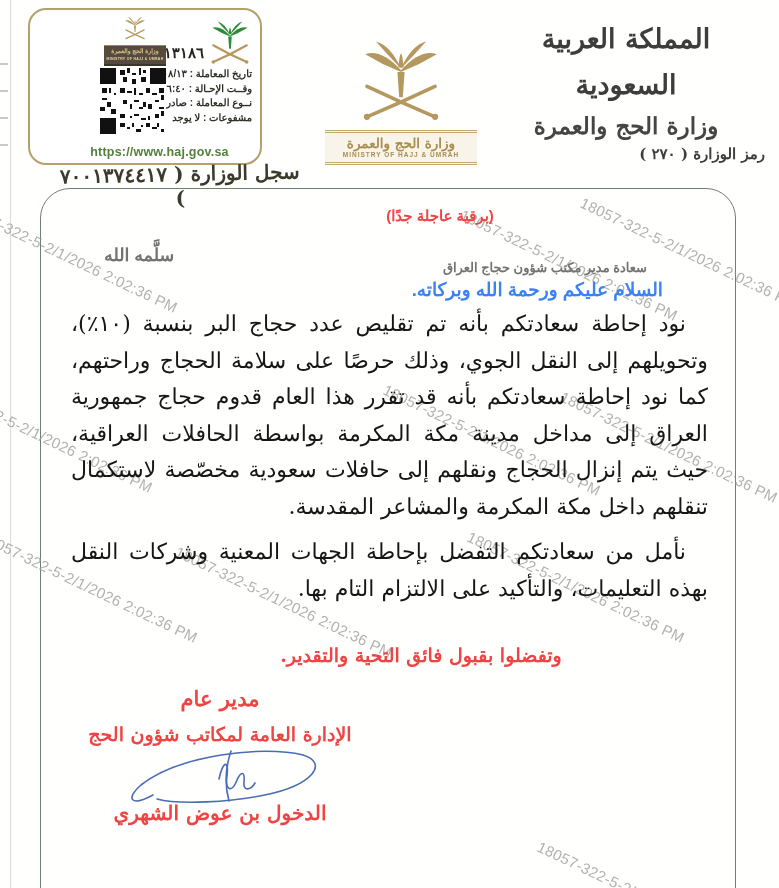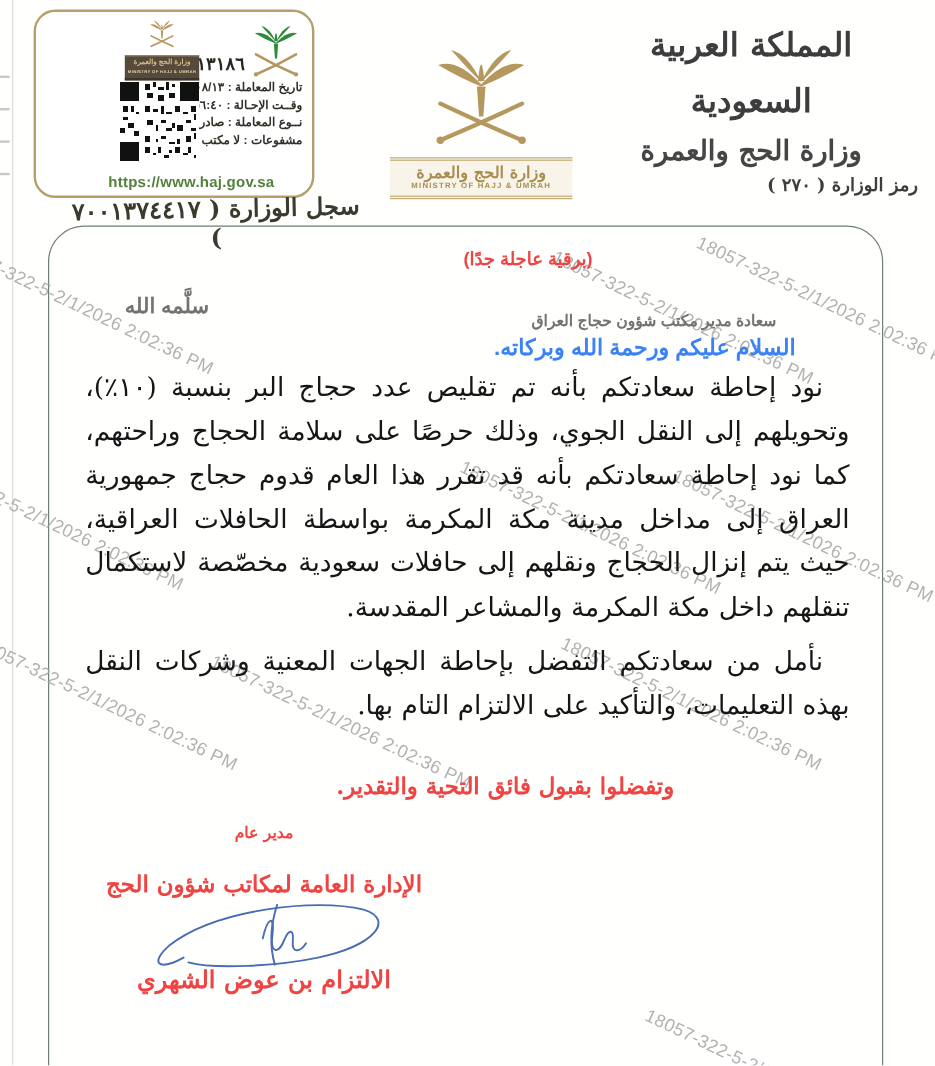--- a/index.html
+++ b/index.html
@@ -69,22 +69,22 @@
   .bodytext{
     left:71px; top:306px; width:637px; direction:rtl; text-align:justify;
     font-family:"DejaVu Serif", serif; font-size:22px; line-height:36.5px; color:#161616;
   }
   .bodytext p{margin:0 0 9px 0; text-indent:22px;}
   .closing{
     left:42px; top:644px; width:694px; text-align:center; direction:rtl;
     font-family:"DejaVu Serif", serif; font-size:19px; font-weight:600;margin-left:32px;
   }
   .sigblock{left:88px; top:686px; width:264px; text-align:center; direction:rtl; font-family:"DejaVu Serif", serif;}
-  .sig-title1{font-size:13px; font-weight:600;}
-  .sig-title2{font-size:19px; font-weight:600; margin-top:23px;}
+  .sig-title1{font-size:21px; font-weight:600;}
+  .sig-title2{font-size:19px; font-weight:600; margin-top:12px;}
   .sig-svg{margin-top:0px; display:block; margin-left:auto; margin-right:auto;}
   .sig-name{font-size:20px; font-weight:bold; margin-top:-8px;}
 </style>
 </head>
 <body>
 
 <div id="canvas" data-name="scanned-letter-page">
 
   <div class="scan-line" data-name="scan-edge-line"></div>
   <div class="scan-tick" style="top:63px;" data-name="scan-tick"></div>
@@ -121,21 +121,21 @@
         </g>
         <circle cx="12" cy="96" r="4" fill="#b5985e"></circle>
         <circle cx="88" cy="96" r="4" fill="#b5985e"></circle>
       </svg>
     </span>
     <span class="txn" data-name="transaction-number">٤٧٠٨١٣١٨٦</span>
     <div class="rows" data-name="transaction-details">
       <div data-name="transaction-date">تاريخ المعاملة : ١٤٤٧/٠٨/١٣</div>
       <div data-name="referral-time">وقــت الإحـالة : ١:٥٦:٤٠ م</div>
       <div data-name="transaction-type">نــوع المعاملة : صادر خارجي</div>
-      <div data-name="attachments">مشفوعات : لا مكتب</div>
+      <div data-name="attachments">مشفوعات : لا يوجد</div>
     </div>
 
     <div class="minilogo" data-name="ministry-mini-logo">
       <svg width="26" height="24" viewBox="0 0 100 96" data-name="palm-swords-icon">
         <g fill="#b5985e">
           <path d="M50 36 Q28 12 10 18 Q30 30 50 38 Z"></path>
           <path d="M50 36 Q72 12 90 18 Q70 30 50 38 Z"></path>
           <path d="M50 34 Q38 8 22 4 Q36 20 50 34 Z"></path>
           <path d="M50 34 Q62 8 78 4 Q64 20 50 34 Z"></path>
           <path d="M47 33 Q50 2 53 33 Z"></path>
@@ -258,16 +258,16 @@
   <div class="lt sigblock" data-name="signature-block">
     <div class="sig-title1" data-name="signatory-title">مدير عام</div>
     <div class="sig-title2" data-name="signatory-department">الإدارة العامة لمكاتب شؤون الحج</div>
     <svg class="sig-svg" width="215" height="64" viewBox="0 0 215 64" data-name="handwritten-signature">
       <g fill="none" stroke="#4a6cb3" stroke-width="1.6" stroke-linecap="round">
         <path d="M40 50 C18 62 12 54 28 40 C66 10 150 0 190 10 C216 18 200 40 152 50 C118 57 66 60 44 54"></path>
         <path d="M106 34 c4 -18 10 -20 8 -3 c-2 15 5 17 10 4 c4 -9 8 -9 7 2 c-1 9 6 9 11 1"></path>
         <path d="M118 6 c-5 15 -7 32 -2 50"></path>
       </g>
     </svg>
-    <div class="sig-name" data-name="signatory-name">الالتزام بن عوض الشهري</div>
+    <div class="sig-name" data-name="signatory-name">الدخول بن عوض الشهري</div>
   </div>
 
 </div>
 
 </body></html>

